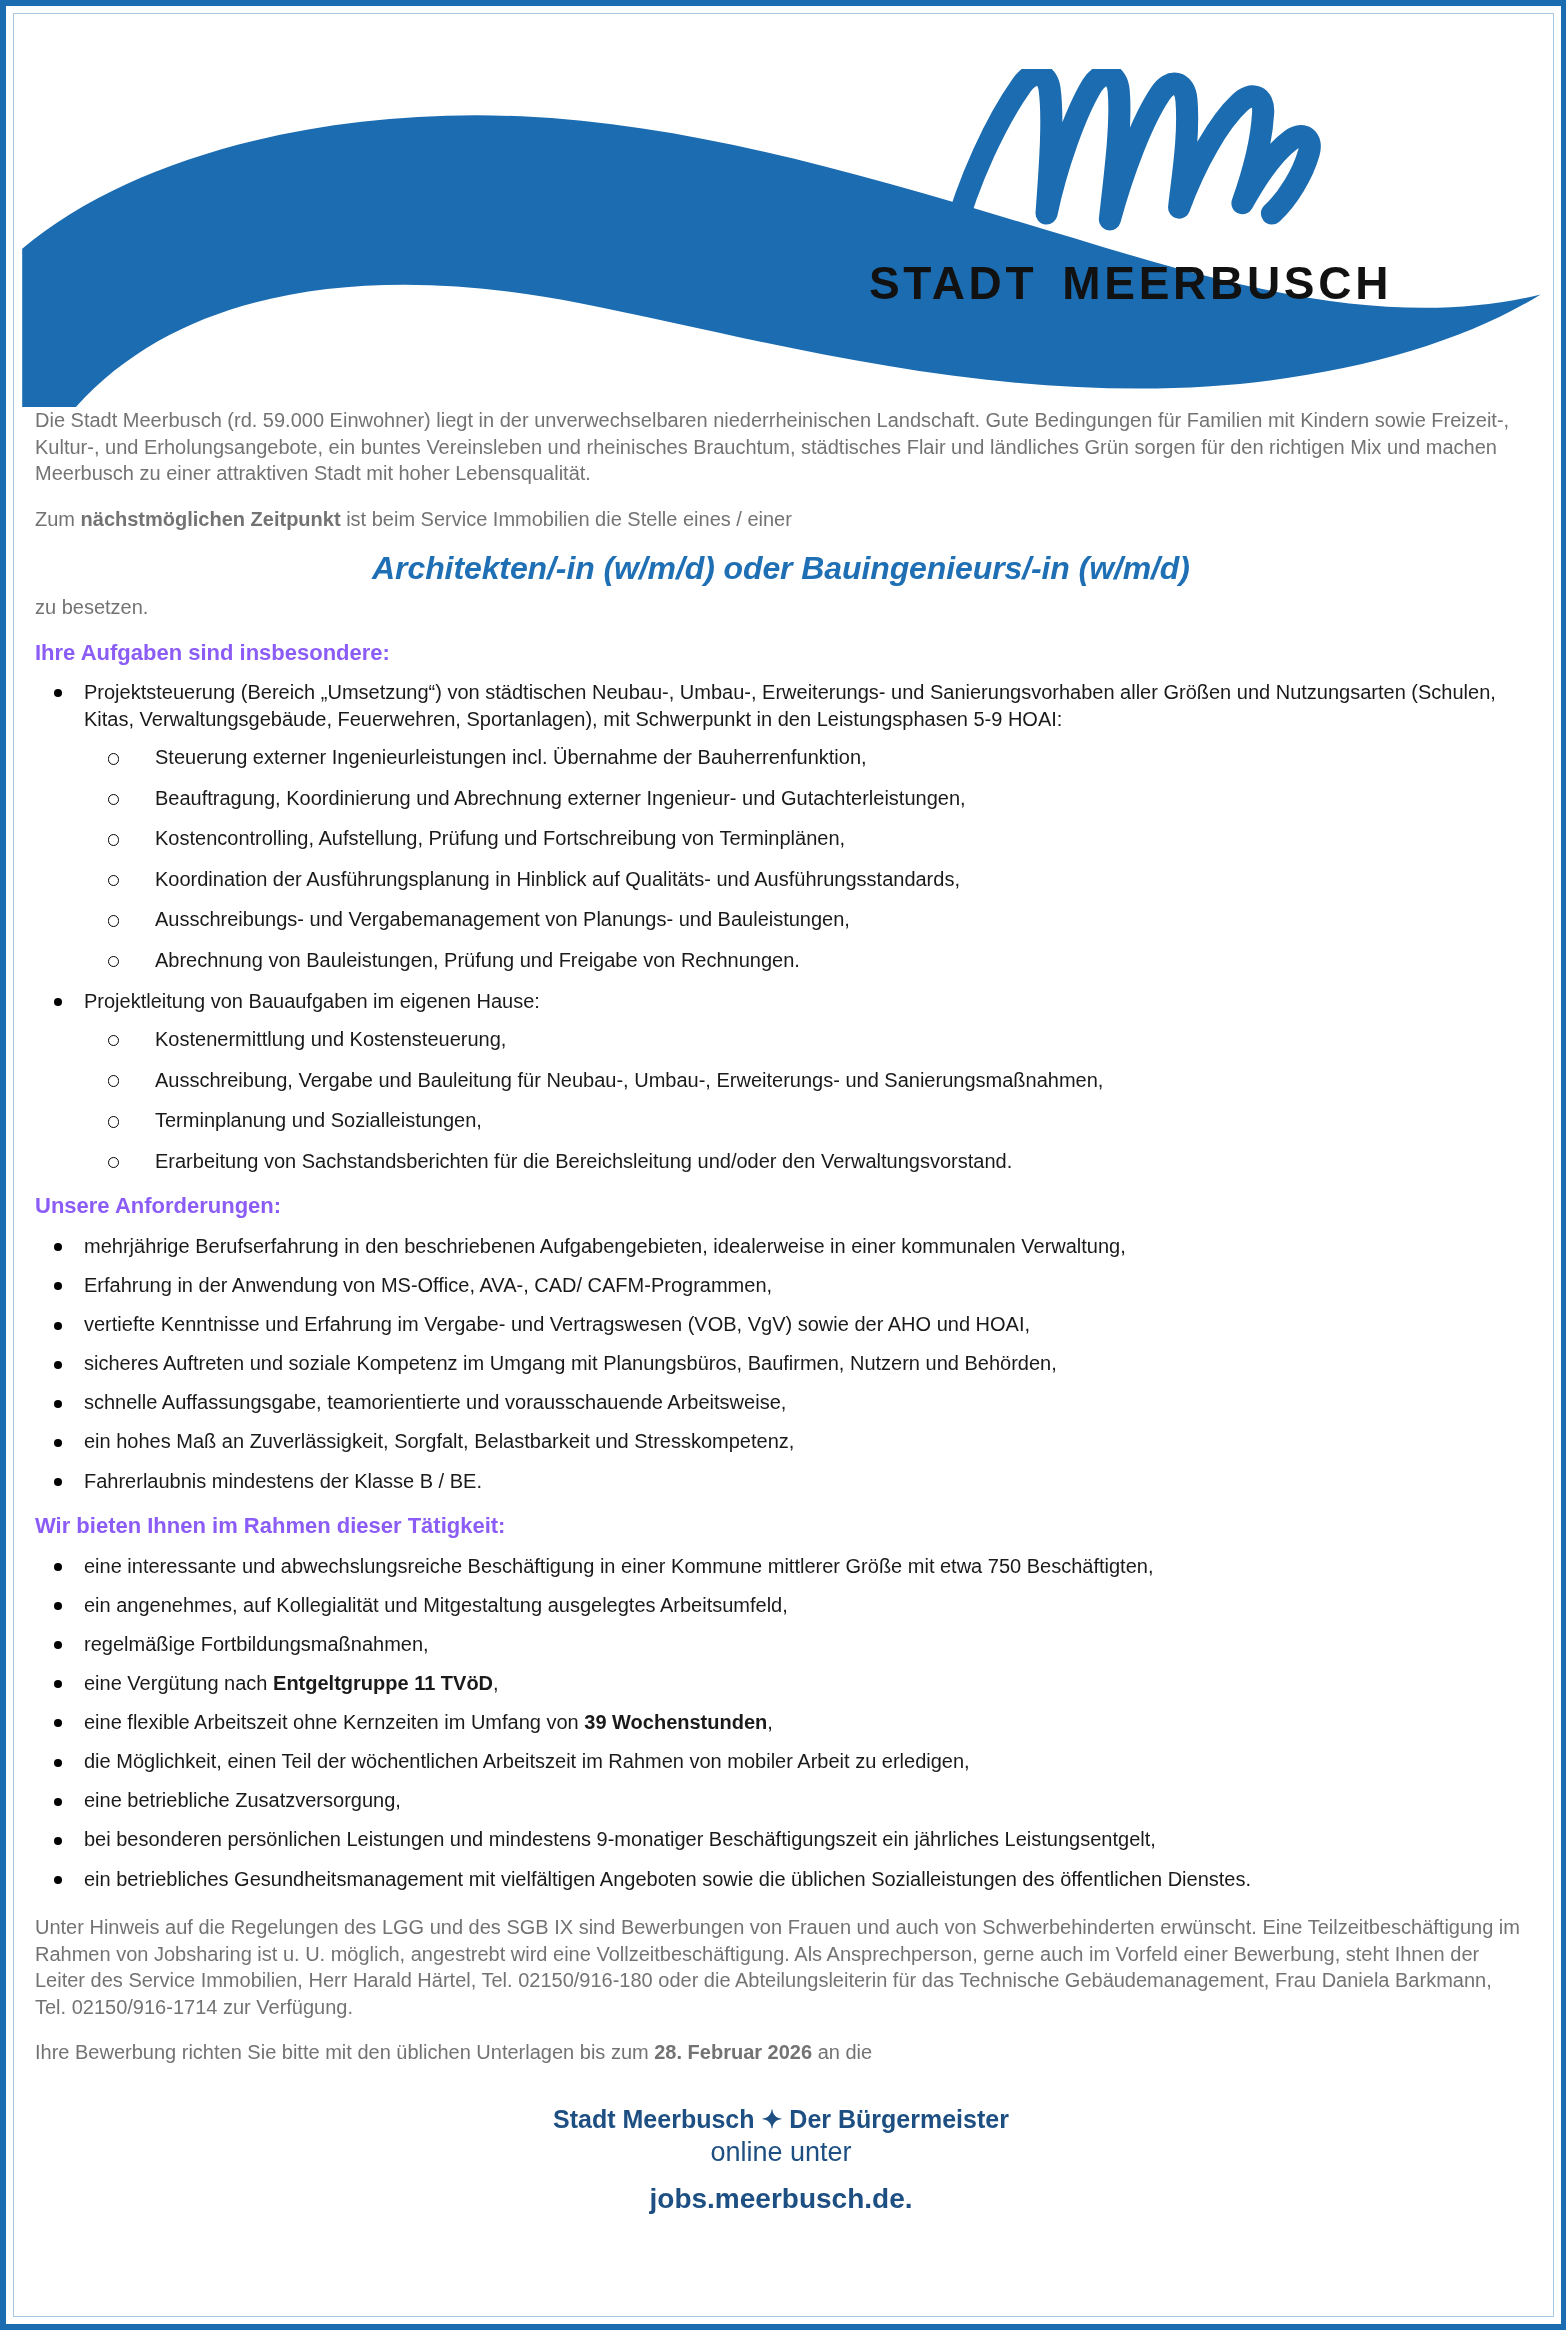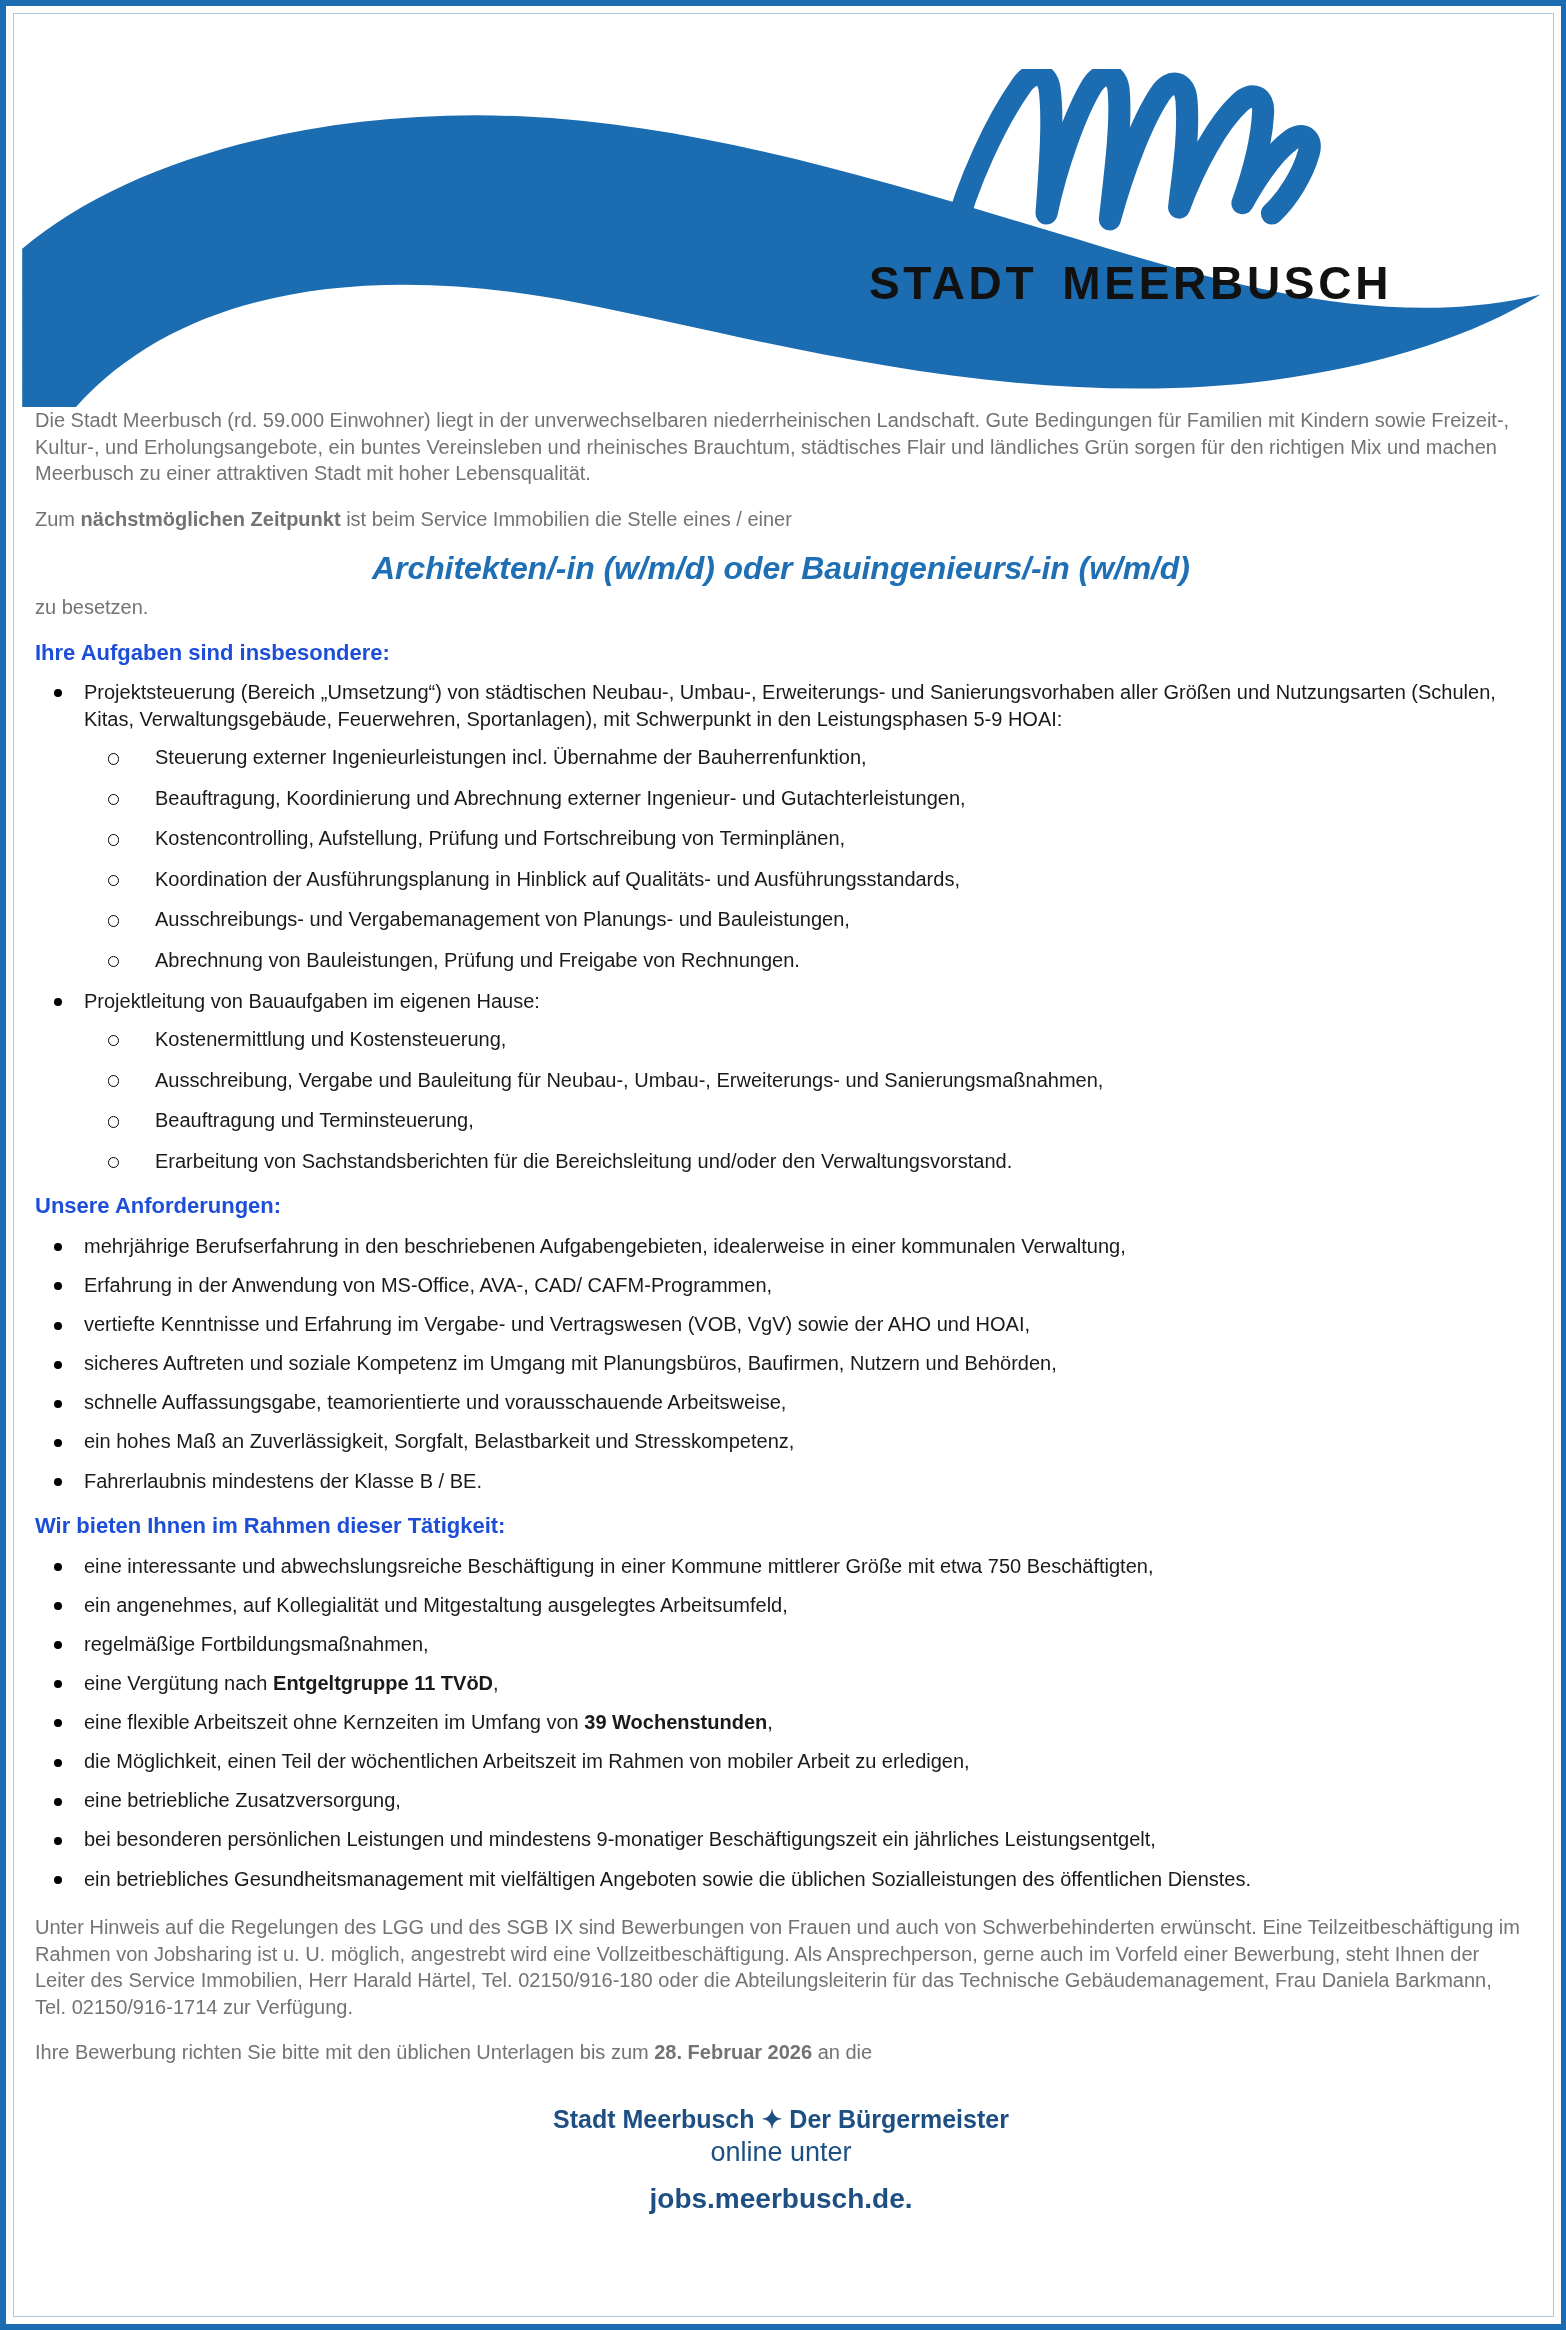--- a/index.html
+++ b/index.html
@@ -94,21 +94,21 @@
     color: #1f6fb5;
     font-size: 32px;
     font-weight: 700;
     line-height: 1.1;
     margin: 19px 0 7.4px 0;
     letter-spacing: -0.1px;
     font-style: italic;
   }
 
   .section-head {
-    color: #1d4ed8;
+    color: #8b5cf6;
     font-size: 22px;
     font-weight: 700;
     margin: 19px 0 13.2px 0;
     line-height: 1.2;
   }
 
   ul.lvl1 { list-style: none; margin: 0 0 0 0; padding: 0; }
   ul.lvl1 > li {
     position: relative;
     padding-left: 49px;
@@ -245,21 +245,21 @@
           <li>Koordination der Ausführungsplanung in Hinblick auf Qualitäts- und Ausführungsstandards,</li>
           <li>Ausschreibungs- und Vergabemanagement von Planungs- und Bauleistungen,</li>
           <li>Abrechnung von Bauleistungen, Prüfung und Freigabe von Rechnungen.</li>
         </ul>
       </li>
       <li>
         <span>Projektleitung von Bauaufgaben im eigenen Hause:</span>
         <ul class="lvl2">
           <li>Kostenermittlung und Kostensteuerung,</li>
           <li>Ausschreibung, Vergabe und Bauleitung für Neubau-, Umbau-, Erweiterungs- und Sanierungsmaßnahmen,</li>
-          <li>Beauftragung und Terminsteuerung,</li>
+          <li>Terminplanung und Sozialleistungen,</li>
           <li>Erarbeitung von Sachstandsberichten für die Bereichsleitung und/oder den Verwaltungsvorstand.</li>
         </ul>
       </li>
     </ul>
 
     <div class="section-head">Unsere Anforderungen:</div>
 
     <ul class="lvl1">
       <li>mehrjährige Berufserfahrung in den beschriebenen Aufgabengebieten, idealerweise in einer kommunalen Verwaltung,</li>
       <li>Erfahrung in der Anwendung von MS-Office, AVA-, CAD/ CAFM-Programmen,</li>

